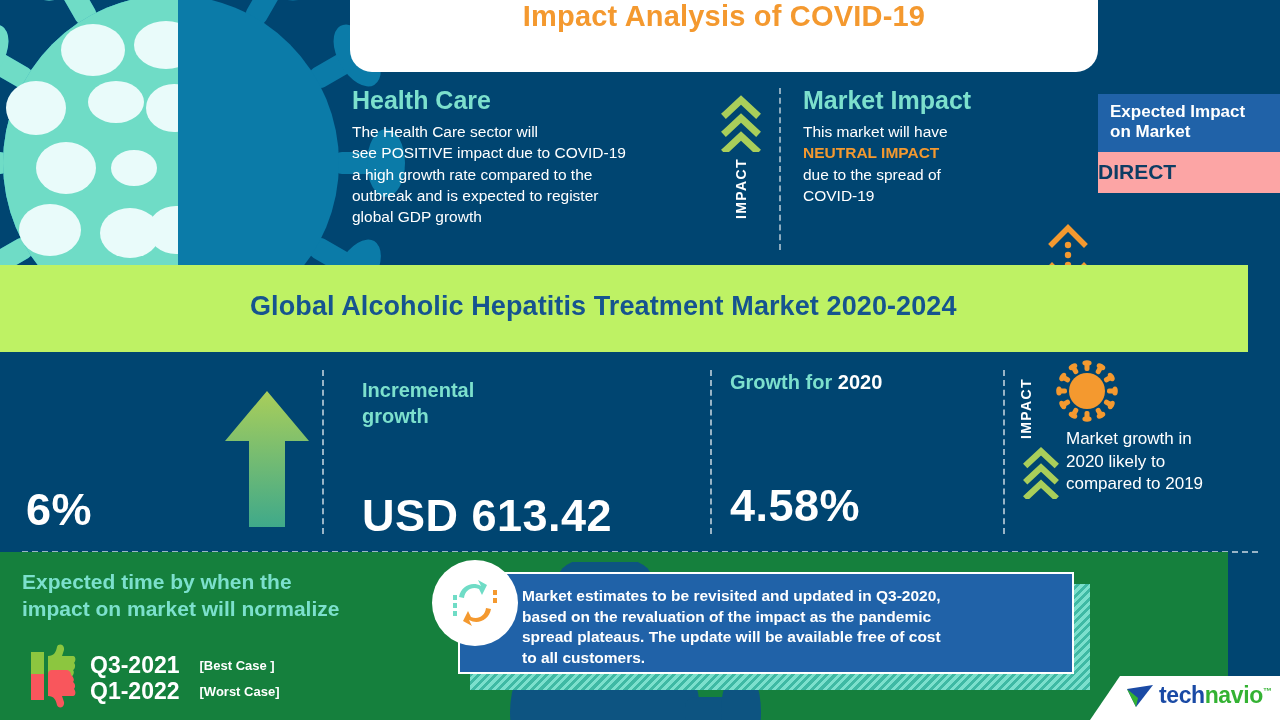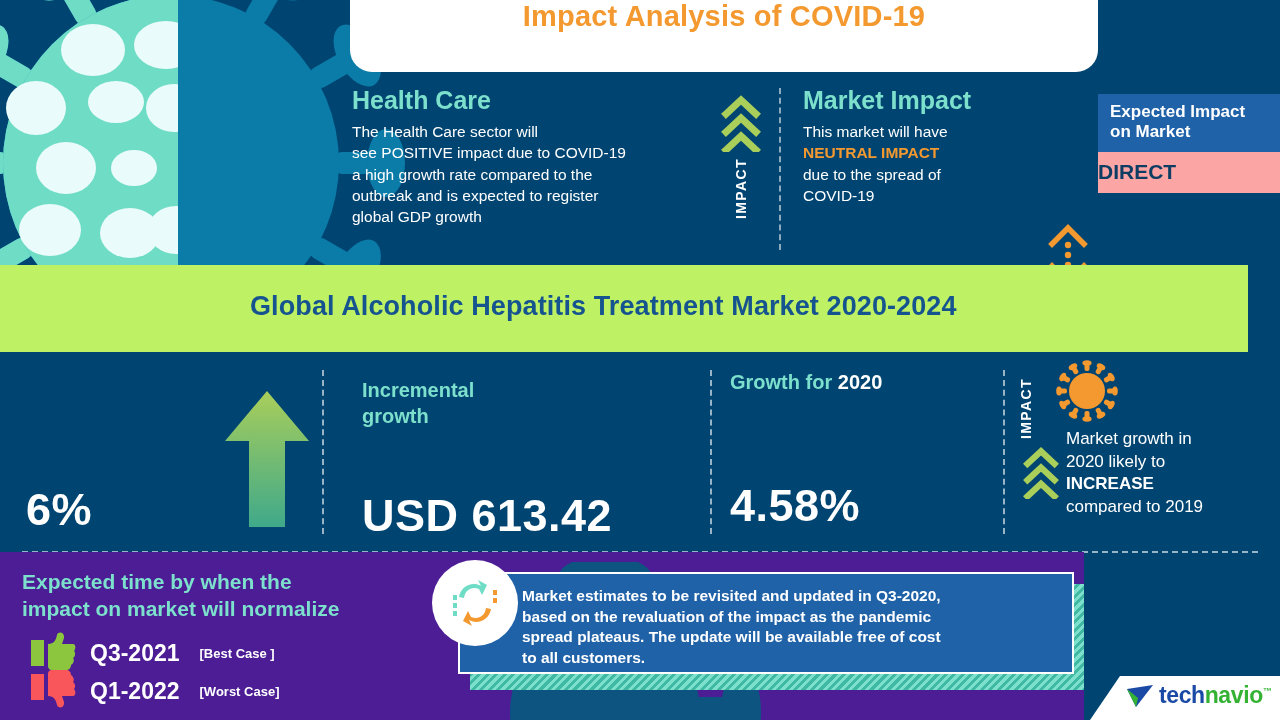--- a/index.html
+++ b/index.html
@@ -74,28 +74,28 @@
   .g2020{color:#ffffff;}
   .impact-rail2{position:absolute;left:1018px;top:378px;width:46px;text-align:center;}
   .impact-word2{color:#ffffff;font-size:14px;font-weight:bold;letter-spacing:1.4px;
     writing-mode:vertical-rl;transform:rotate(180deg);}
   .sun{position:absolute;left:1056px;top:360px;}
   .c4txt{position:absolute;left:1066px;top:428px;width:214px;color:#ffffff;
     font-size:17px;line-height:1.33;}
   .c4txt .strong{font-weight:bold;}
 
   
-  .bottom{position:absolute;left:0;top:552px;width:1084px;height:168px;background:#4c1d95;overflow:hidden;}
+  .bottom{position:absolute;left:0;top:552px;width:1228px;height:168px;background:#15803d;overflow:hidden;}
   .bg-virus2{position:absolute;left:430px;top:10px;opacity:1;}
   .exp-head{position:absolute;left:22px;top:16px;width:400px;color:#7ce0cd;
     font-size:21px;font-weight:bold;line-height:1.3;}
   .case-row{position:absolute;display:flex;align-items:center;gap:14px;}
   .case-row .q{color:#ffffff;font-size:23px;font-weight:bold;}
   .case-row .tag{color:#ffffff;font-size:13px;font-weight:bold;padding-left:6px;}
-  .row-best{left:30px;top:80px;}
+  .row-best{left:30px;top:92px;}
   .row-worst{left:30px;top:118px;}
 
   .note-wrap{position:absolute;left:458px;top:20px;width:628px;height:118px;}
   .note-shadow{position:absolute;left:12px;top:12px;width:620px;height:106px;
     background:repeating-linear-gradient(135deg,#7ce0cd 0 3px,#3fb9a4 3px 6px);}
   .note-box{position:absolute;left:0;top:0;width:612px;height:98px;
     background:#2062a8;border:2px solid #ffffff;}
   .note-text{position:absolute;left:62px;top:12px;width:538px;color:#ffffff;
     font-size:15.5px;font-weight:bold;line-height:1.33;}
   .note-icon{position:absolute;left:-28px;top:-14px;width:86px;height:86px;border-radius:50%;
@@ -421,21 +421,20 @@
               <rect x="28.5" y="1" width="5" height="10" rx="2"></rect>
               <ellipse cx="31" cy="3" rx="4.6" ry="2.8"></ellipse>
             </g>
         </g>
       </g>
     </svg>
   </div>
   <div class="c4txt">
     <div>Market growth in</div>
     <div>2020 likely to</div>
-    <div class="strong">INCREASE</div>
     <div>compared to 2019</div>
   </div>
 
   <div class="hdash"></div>
 
   <div class="bottom">
 
     <svg class="bg-virus2" width="420" height="190" viewBox="0 0 420 190">
       <g fill="#0d5481">
         <circle cx="175" cy="150" r="95"></circle>

